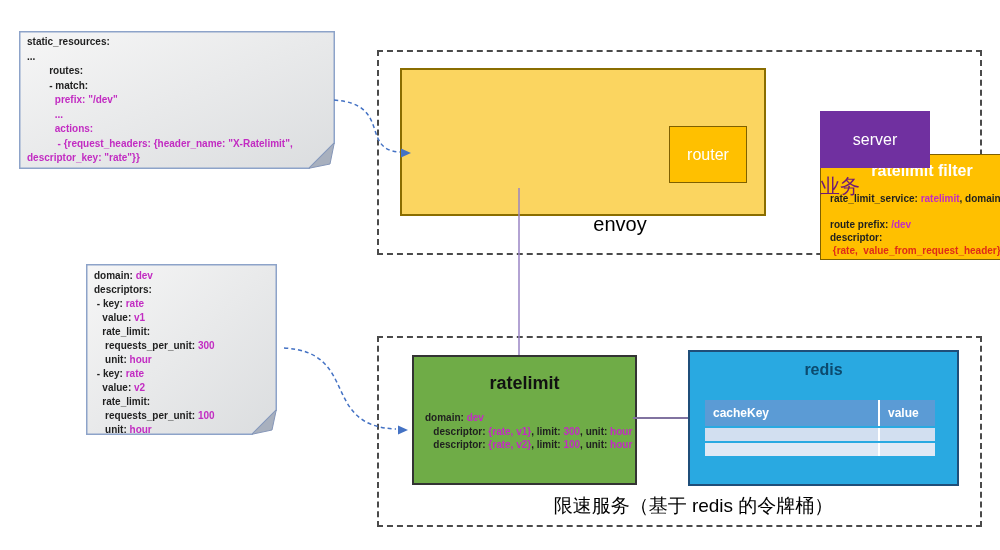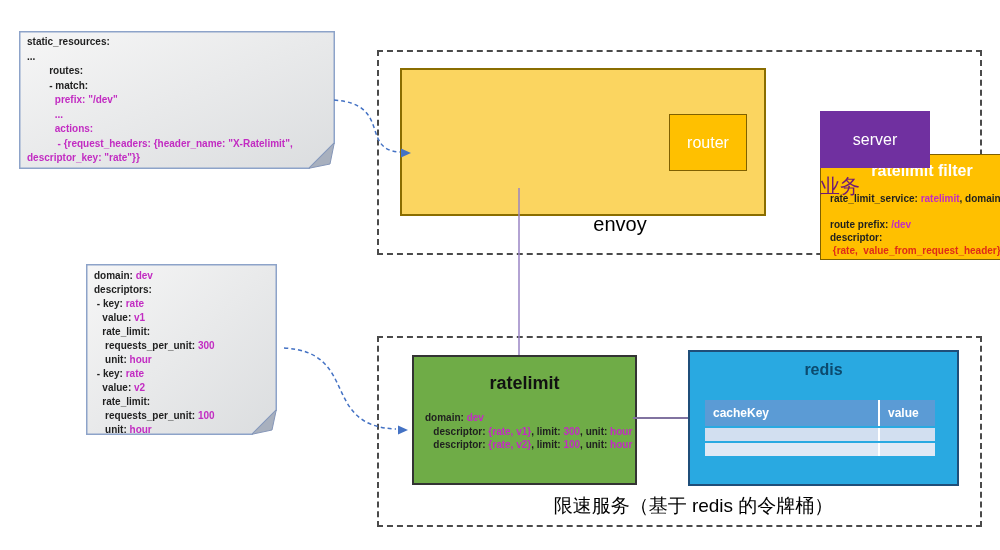--- a/index.html
+++ b/index.html
@@ -108,21 +108,21 @@
   </div>
 
   <div class="dashed-box" id="envoy-box"></div>
   <div class="group-label" id="envoy-label">envoy</div>
 
   <div id="envoy-outer">
     <div id="filter-box">
       <div id="filter-title">ratelimit filter</div>
       <div id="filter-text"><div><span class="seg-k">rate_limit_service: </span><span class="seg-m">ratelimit</span><span class="seg-k">, domain: </span></div><div><span class="seg-k"> </span></div><div><span class="seg-k">route prefix: </span><span class="seg-m">/dev</span></div><div><span class="seg-k">descriptor:</span></div><div><span class="seg-r"> {rate,  value_from_request_header}</span></div></div>
     </div>
-    <div id="router-box" style="left:267px;top:44px;">
+    <div id="router-box" style="left:267px;top:56px;">
       <span>router</span>
     </div>
   </div>
 
   <div id="server-box">
     <span>server</span>
   </div>
   <div id="server-caption">业务</div>
 
   <div class="dashed-box" id="limit-box"></div>

